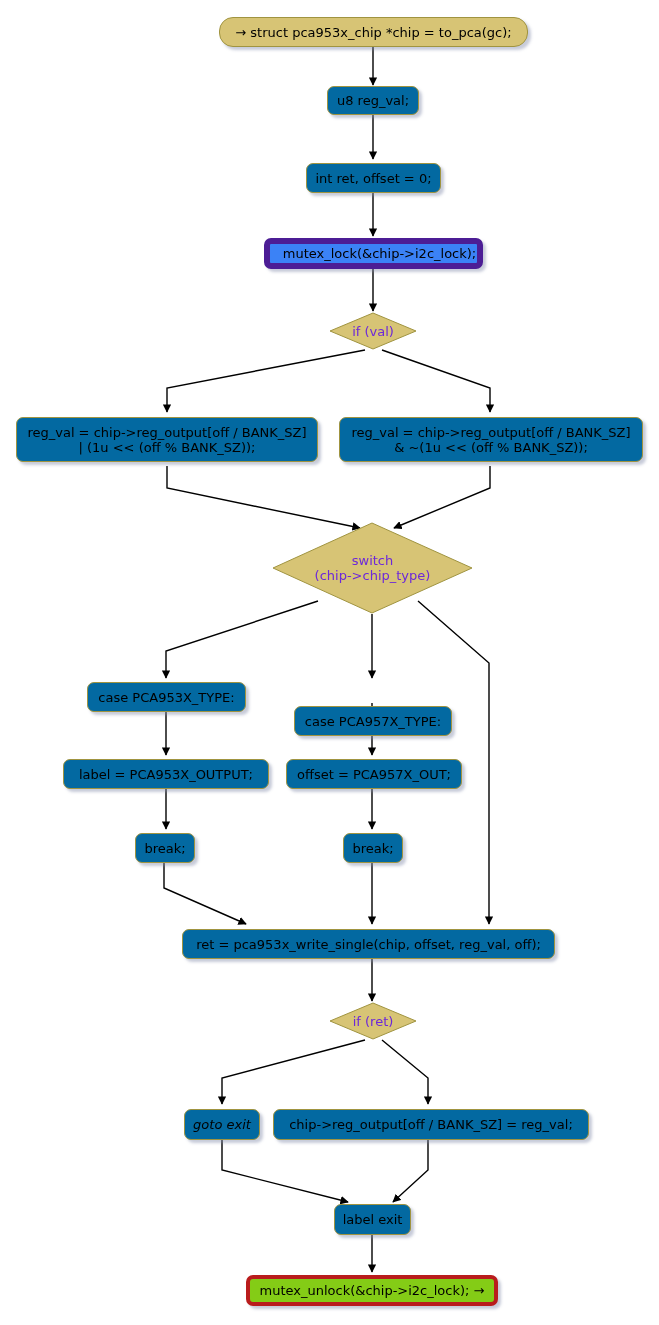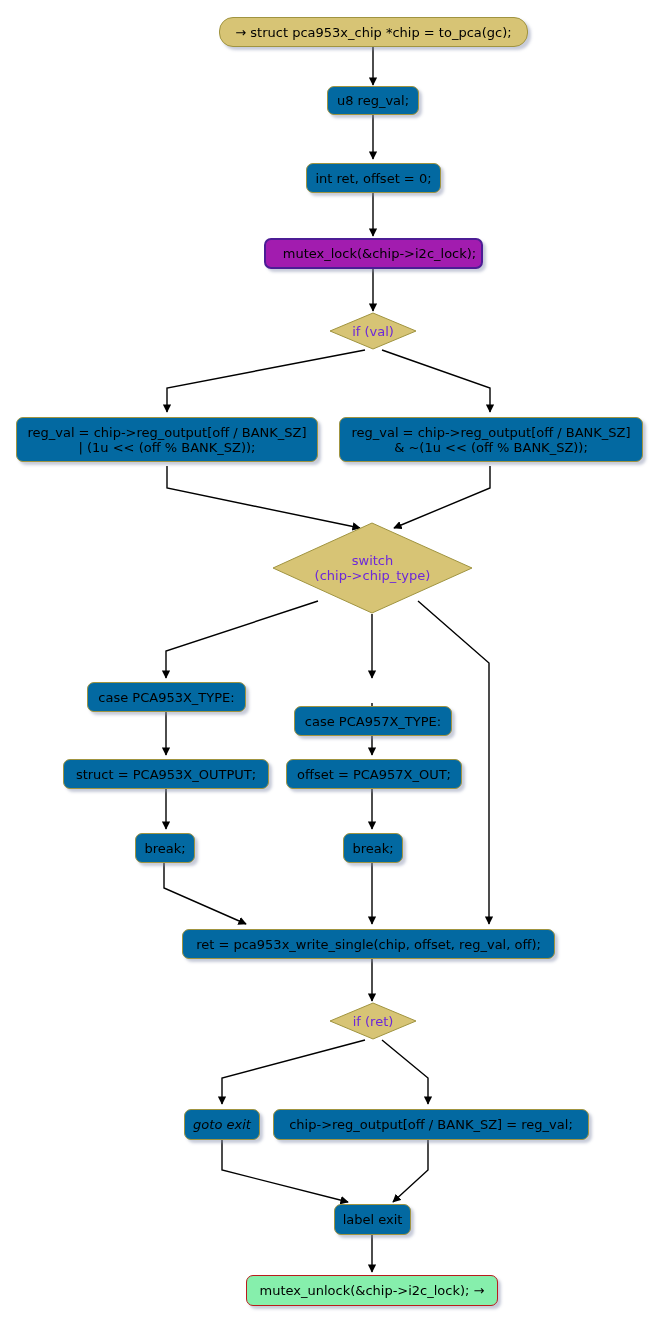--- a/index.html
+++ b/index.html
@@ -44,27 +44,27 @@
     letter-spacing: 0px;
     white-space: pre;
     box-shadow: 3px 3px 3px rgba(130,140,170,0.45);
     z-index: 2;
   }
   .node.start-node {
     background: #d7c475;
     border-radius: 14px;
   }
   .node.lock-node {
-    background: #a21caf;
-    border: 2px solid #4c1d95;
+    background: #3b82f6;
+    border: 6px solid #4c1d95;
     padding-left: 12px;
   }
   .node.end-node {
-    background: #86efac;
-    border: 1px solid #b91c1c;
+    background: #84cc16;
+    border: 4px solid #b91c1c;
   }
   .diamond {
     position: absolute;
     z-index: 2;
   }
   .diamond .dshape {
     position: absolute;
     left: 0;
     top: 0;
     width: 100%;
@@ -172,21 +172,21 @@
       <polygon points="100,1 200,46 100,91 1,46" fill="#D7C475" stroke="#A09440" stroke-width="1"></polygon>
     </svg>
     <div class="dlabel">switch
 (chip-&gt;chip_type)</div>
   </div>
 
   <div class="node" style="left:87px; top:682px; width:159px; height:30px;">case PCA953X_TYPE:</div>
 
   <div class="node" style="left:294px; top:706px; width:158px; height:30px;">case PCA957X_TYPE:</div>
 
-  <div class="node" style="left:63px; top:759px; width:206px; height:30px;">struct = PCA953X_OUTPUT;</div>
+  <div class="node" style="left:63px; top:759px; width:206px; height:30px;">label = PCA953X_OUTPUT;</div>
 
   <div class="node" style="left:286px; top:759px; width:176px; height:30px;">offset = PCA957X_OUT;</div>
 
   <div class="node" style="left:135px; top:833px; width:60px; height:30px;">break;</div>
 
   <div class="node" style="left:343px; top:833px; width:60px; height:30px;">break;</div>
 
   <div class="node" style="left:182px; top:929px; width:373px; height:30px;">ret = pca953x_write_single(chip, offset, reg_val, off);</div>
 
   <div class="diamond" style="left:329px; top:1002px; width:88px; height:38px;">

